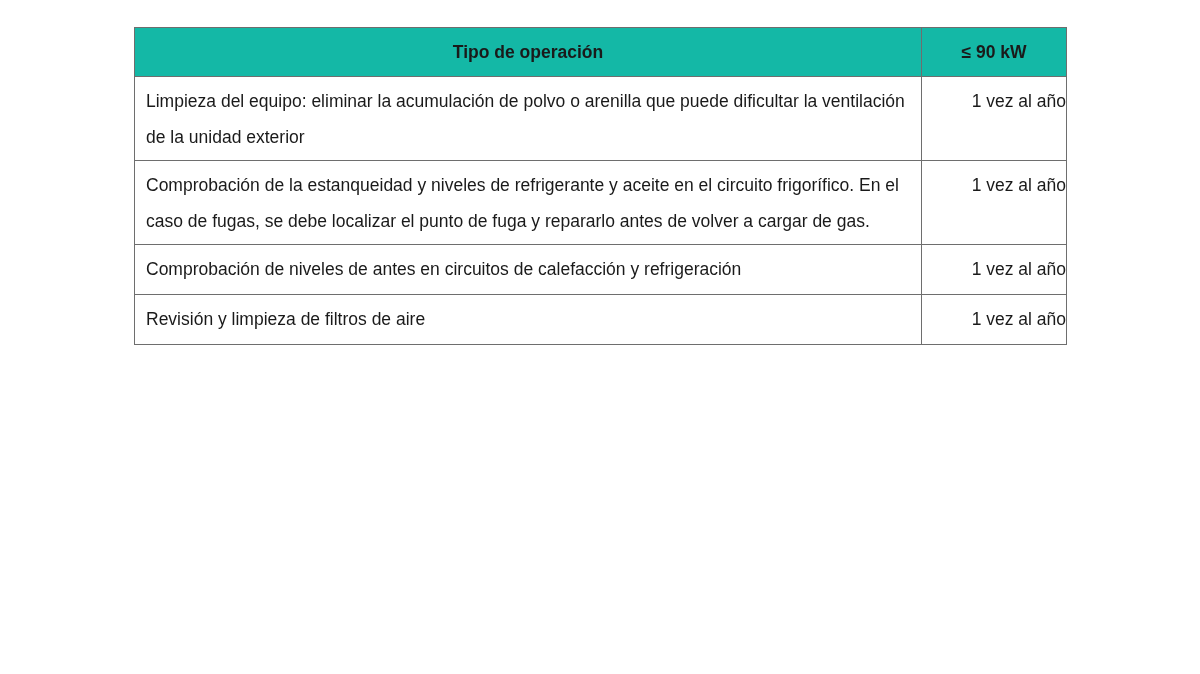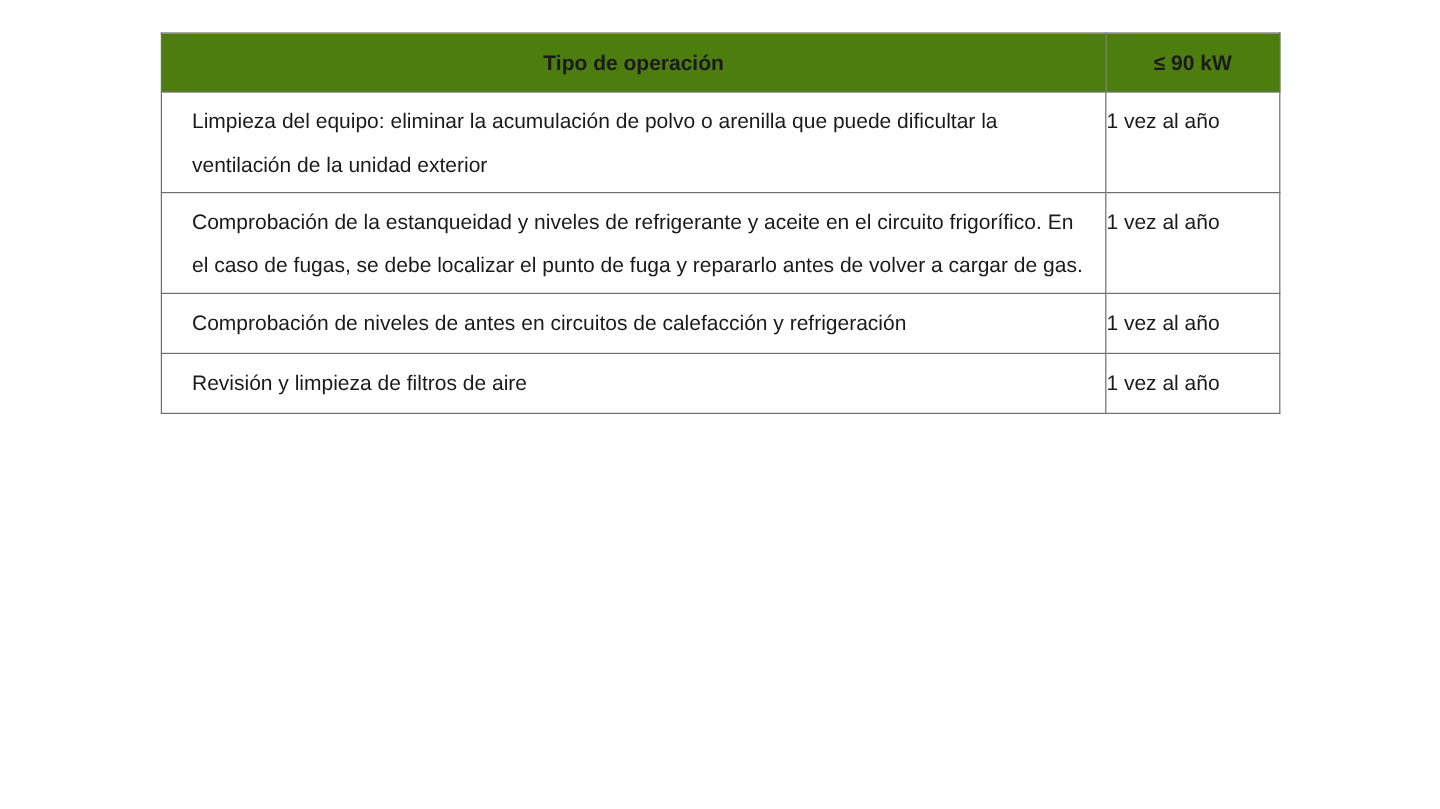--- a/index.html
+++ b/index.html
@@ -1,24 +1,24 @@
 <!DOCTYPE html>
 <html><head>
 <meta charset="utf-8">
 <style>
   html, body { margin: 0; padding: 0; background: #ffffff; }
   body { width: 1200px; height: 674px; position: relative; overflow: hidden;
          font-family: "Liberation Sans", sans-serif; color: #1a1a1a; }
   table { position: absolute; left: 134px; top: 27px; width: 932px;
           border-collapse: collapse; table-layout: fixed; }
   th, td { border: 1.5px solid #6e6e6e; vertical-align: top; }
-  th { background: #4d7c0f; font-weight: bold; font-size: 17.5px; height: 48px;
+  th { background: #14b8a6; font-weight: bold; font-size: 17.5px; height: 48px;
        vertical-align: middle; text-align: center; padding: 0; }
-  td { font-size: 17.5px; line-height: 36px; padding: 6px 11px 5px 25px; }
-  td.freq { text-align: left; padding-left: 0; padding-right: 0; }
+  td { font-size: 17.5px; line-height: 36px; padding: 6px 11px 5px 11px; }
+  td.freq { text-align: right; padding-left: 0; padding-right: 0; }
   col.c1 { width: 787px; }
   col.c2 { width: 145px; }
   tr.single td { height: 38px; }
 </style>
 </head>
 <body>
 
 <table>
   <colgroup>
       <col class="c1">

